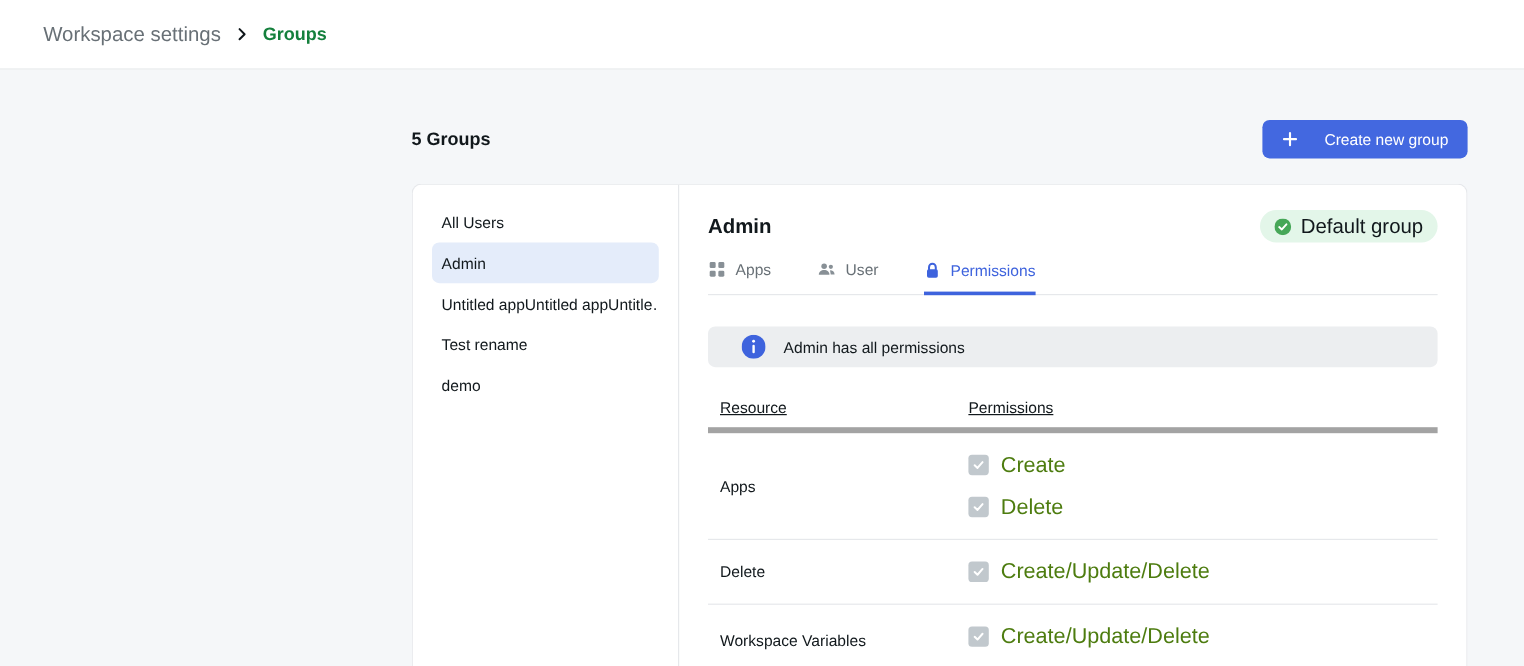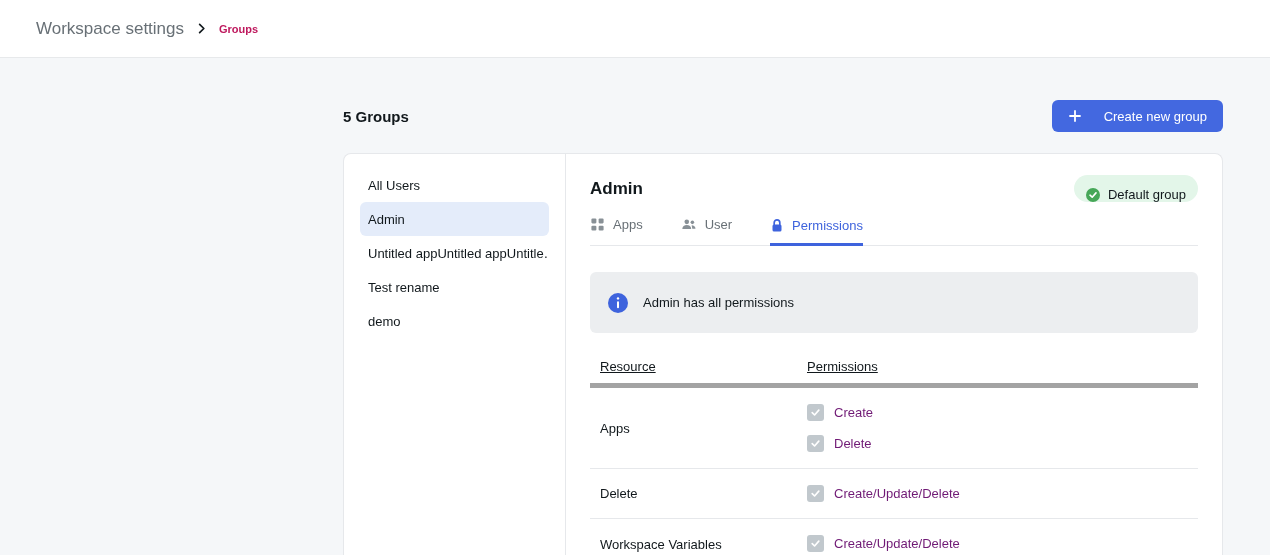--- a/index.html
+++ b/index.html
@@ -11,21 +11,21 @@
   }
 
   
   .topbar {
     height:58px; background:#ffffff; border-bottom:1px solid #e7e9eb;
     display:flex; align-items:center; padding:0 36px;
   }
   .breadcrumb { display:flex; align-items:center; gap:10px; }
   .crumb-parent { font-size:17px; color:#687076; cursor:pointer; }
   .crumb-sep { display:flex; align-items:center; }
-  .crumb-current { font-size:11px; font-weight:700; color:#be185d; }
+  .crumb-current { font-size:15px; font-weight:700; color:#15803d; }
 
   
   .page-inner { margin-left:343px; width:880px; padding-top:42px; }
   .page-head { display:flex; justify-content:space-between; align-items:center; margin-bottom:21px; }
   .groups-count { font-size:15px; font-weight:600; color:#11181c; }
   .create-btn {
     background:#4368e0; color:#ffffff; border:none; border-radius:6px;
     height:32px; padding:0 16px; font-size:13px; font-weight:500;
     display:flex; align-items:center; gap:22px; cursor:pointer;
     font-family:"Liberation Sans", sans-serif;
@@ -42,37 +42,37 @@
     margin:0 16px; padding:0 8px; border-radius:6px;
     font-size:13px; color:#11181c; cursor:pointer;
     white-space:nowrap; overflow:hidden;
   }
   .side-item.active { background:#e4ecfa; }
 
   .group-detail { flex:1; padding:21px 24px 0 24px; min-width:0; }
   .detail-head { display:flex; justify-content:space-between; align-items:center; margin-bottom:15px; }
   .detail-title { font-size:17px; font-weight:700; color:#11181c; }
   .default-badge {
-    display:flex; align-items:flex-end; gap:8px; background:#e3f6e9;
-    border-radius:999px; height:27px; padding:0 12px; font-size:13px; color:#11181c;
+    display:flex; align-items:center; gap:8px; background:#e3f6e9;
+    border-radius:999px; height:27px; padding:0 12px; font-size:17px; color:#11181c;
   }
 
   
   .tabs { display:flex; gap:38px; border-bottom:1px solid #e6e8eb; }
   .tab {
     display:flex; align-items:center; gap:8px;
     padding-bottom:13px; font-size:13px; color:#687076; cursor:pointer;
   }
   .tab.active { color:#3e63dd; border-bottom:3px solid #3e63dd; margin-bottom:-1px; padding-bottom:10px; font-weight:500; }
   .tab-icon { display:flex; align-items:center; }
 
   
   .banner {
-    margin-top:26px; height:61px; background:#eceef0; border-radius:6px;
-    display:flex; align-items:center; padding:0 18px; gap:15px;
+    margin-top:26px; height:34px; background:#eceef0; border-radius:6px;
+    display:flex; align-items:center; padding:0 28px; gap:15px;
   }
   .info-icon {
     width:20px; height:20px; flex-shrink:0; display:flex; align-items:center; justify-content:center;
   }
   .banner-text { font-size:13px; color:#11181c; }
 
   
   .perm-table { margin-top:14px; }
   .perm-header { display:flex; border-bottom:5px solid #a3a3a3; padding:12px 0 9px 0;text-decoration:underline; }
   .perm-header .cell-h { font-size:13px; font-weight:500; color:#11181c; }
@@ -80,21 +80,21 @@
   .col-perms { flex:1; }
   .perm-row { display:flex; align-items:center; border-bottom:1px solid #e6e8eb; padding:16px 0; }
   .perm-row:last-child { border-bottom:none;align-items:flex-end; }
   .resource-label { font-size:13px; color:#11181c; }
   .perm-lines { display:flex; flex-direction:column; gap:14px; }
   .perm-line { display:flex; align-items:center; gap:10px; }
   .checkbox {
     width:17px; height:17px; background:#c1c8cd; border-radius:3px;
     display:flex; align-items:center; justify-content:center; cursor:default;
   }
-  .perm-label { font-size:13px; color:#701a75; }
+  .perm-label { font-size:18px; color:#4d7c0f; }
 </style>
 </head>
 <body>
 
 <header class="topbar">
   <nav class="breadcrumb">
     <span class="crumb-parent">Workspace settings</span>
     <span class="crumb-sep">
       <svg width="15" height="15" viewBox="0 0 16 16" fill="none">
           <path d="M6 3.5 L10.5 8 L6 12.5" stroke="#11181c" stroke-width="1.8" stroke-linecap="round" stroke-linejoin="round"></path>

